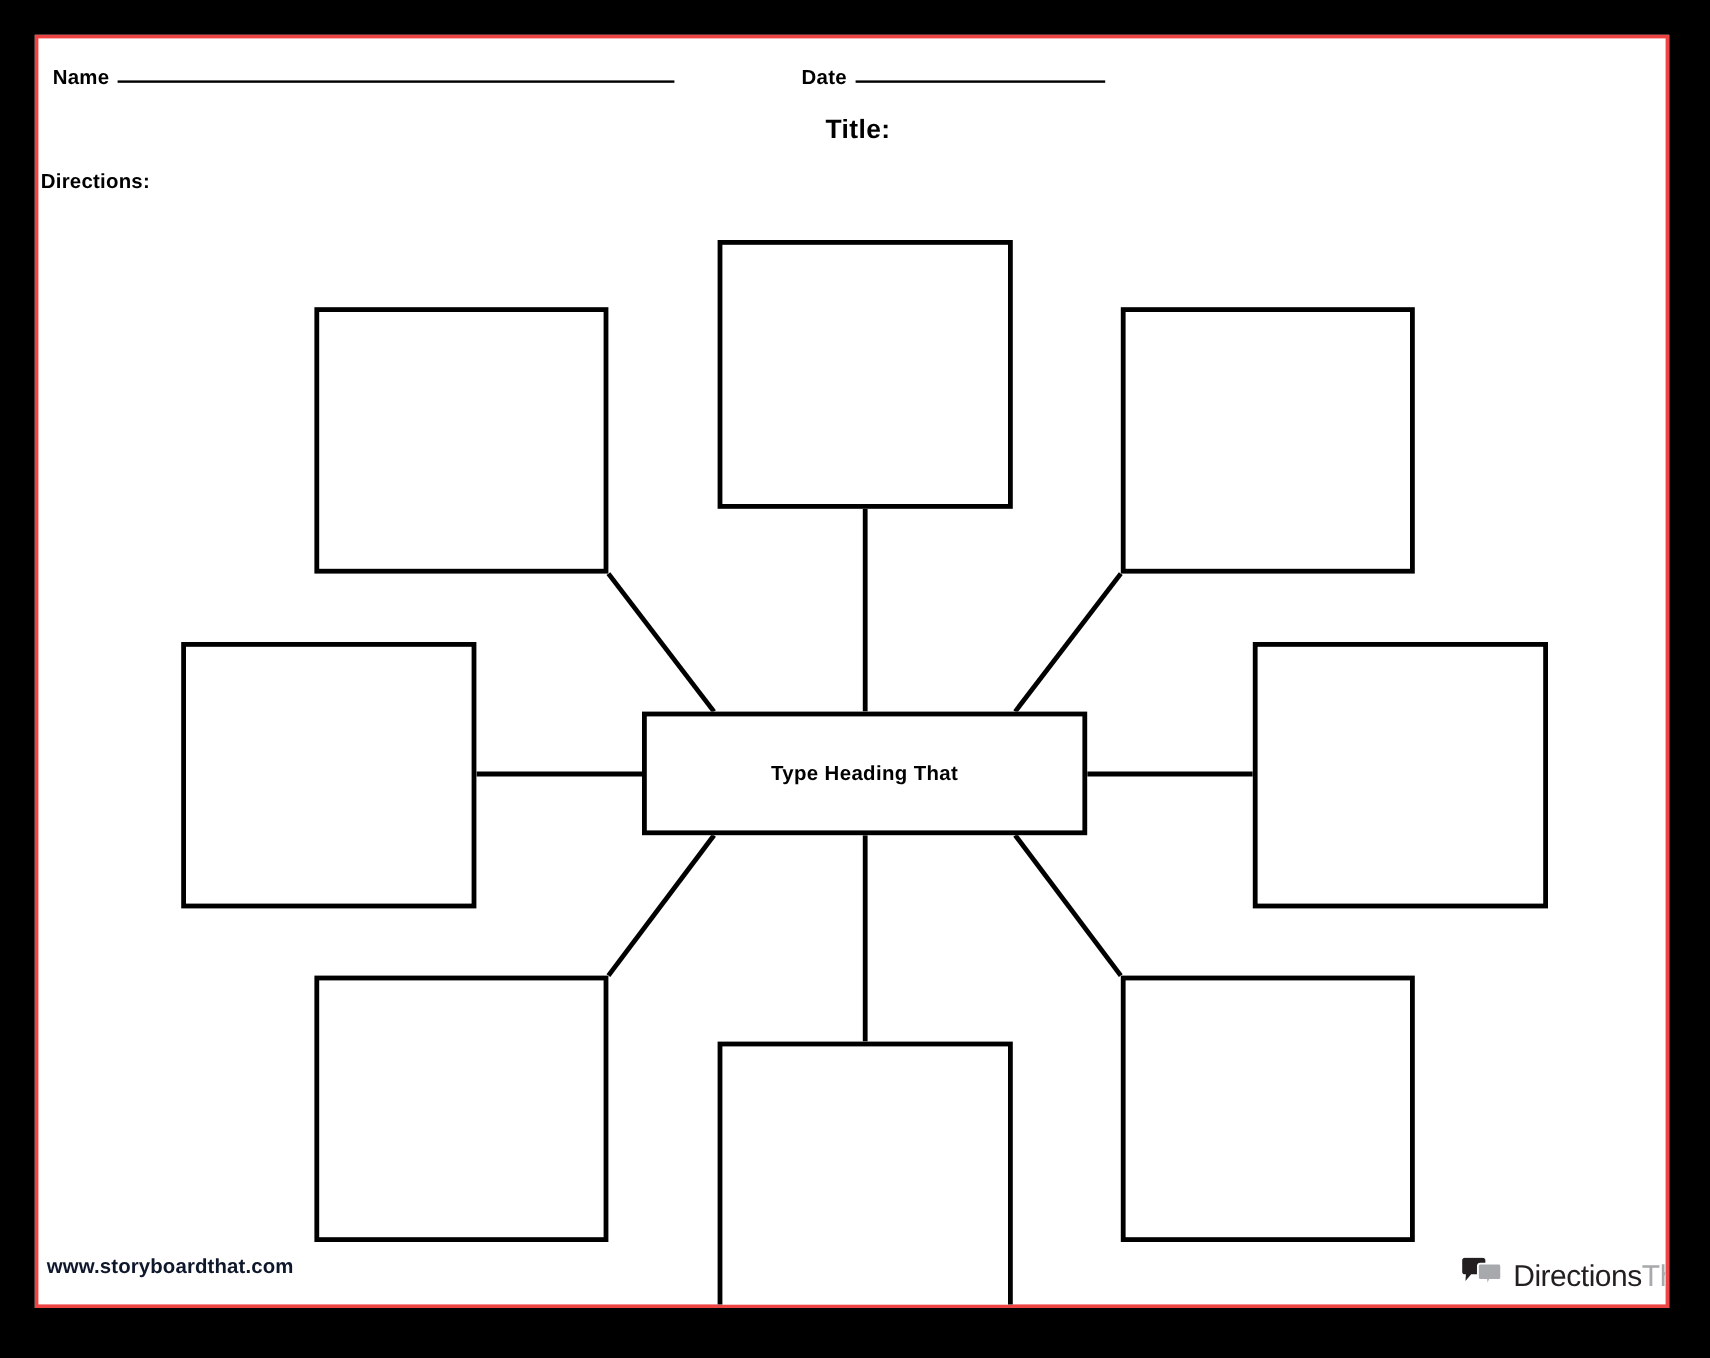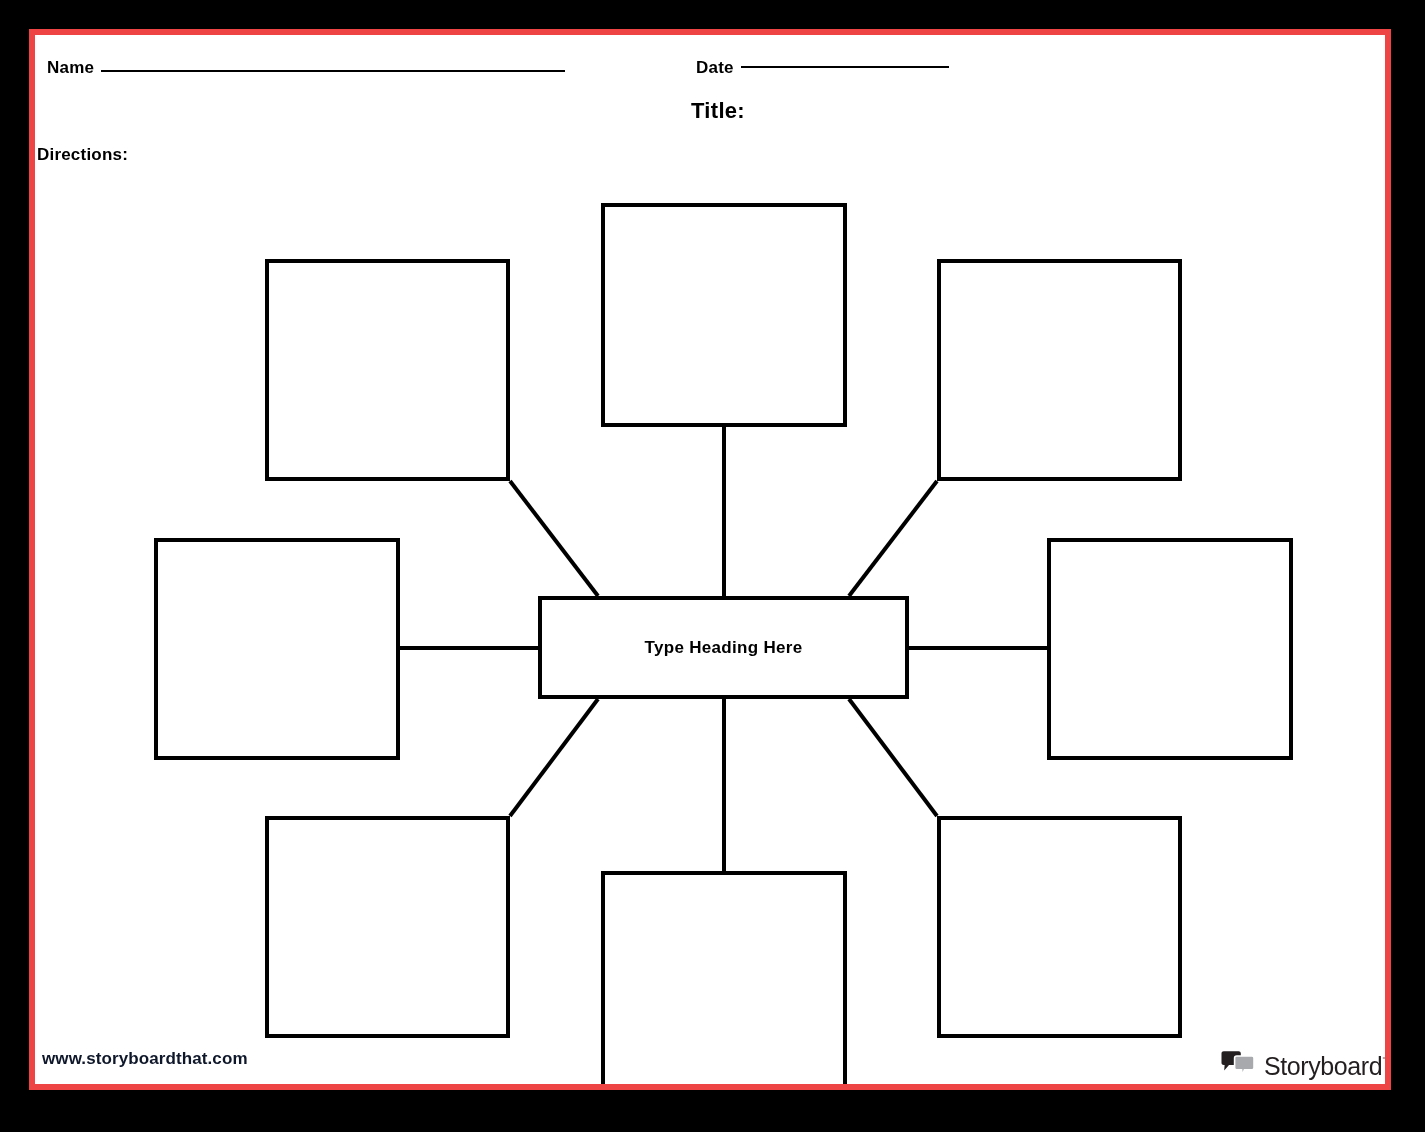--- a/index.html
+++ b/index.html
@@ -22,21 +22,21 @@
     height: 1132px;
     background: #000000;
   }
   #page {
     position: absolute;
     left: 29px;
     top: 29px;
     width: 1362px;
     height: 1061px;
     background: #ffffff;
-    border: 6px solid #ef4444;
+    border: 3px solid #ef4444;
     box-sizing: border-box;
     overflow: hidden;
   }
 
   
   .hdr-field {
     position: absolute;
     display: flex;
     align-items: baseline;
     white-space: nowrap;
@@ -51,21 +51,21 @@
   .hdr-rule {
     display: inline-block;
     height: 0;
     border-bottom: 2px solid #000;
     margin-left: 7px;
     position: relative;
     top: -1px;
   }
   #name-field  { left: 12px;  top: 23px; }
   #name-rule   { width: 464px; }
-  #date-field  { left: 661px; top: 23px; align-items: center; }
+  #date-field  { left: 636px; top: 23px; }
   #date-rule   { width: 208px; }
 
   #title-text {
     position: absolute;
     left: 656px;
     top: 63px;
     font-size: 22px;
     font-weight: bold;
     font-stretch: condensed;
     letter-spacing: 0.3px;
@@ -213,37 +213,37 @@
 
       <div class="node" style="left:566px; top:836px; width:246px; height:224px;">
         <span></span>
       </div>
 
       <div class="node" style="left:902px; top:781px; width:245px; height:222px;">
         <span></span>
       </div>
 
       <div class="node center" style="left:503px; top:561px; width:371px; height:103px;">
-        <span class="center-label">Type Heading Here</span>
+        <span class="center-label">Type Heading That</span>
       </div>
 
     </div>
 
     <div id="site-url">www.storyboardthat.com</div>
 
     <div id="brand-logo">
       <span>
         <svg width="36" height="27" viewBox="0 0 36 27">
           <path d="M1.5 2.2 C1.5 1.0 2.5 0.2 3.7 0.2 L18.6 0.2 C19.8 0.2 20.8 1.0 20.8 2.2
                    L20.8 11.9 C20.8 13.1 19.8 13.9 18.6 13.9 L9.0 13.9 L4.2 19.6 L4.6 13.9
                    L3.7 13.9 C2.5 13.9 1.5 13.1 1.5 11.9 Z" fill="#231f20"></path>
           <path d="M14.6 7.0 C14.6 5.8 15.6 5.0 16.8 5.0 L31.8 5.0 C33.0 5.0 34.0 5.8 34.0 7.0
                    L34.0 16.7 C34.0 17.9 33.0 18.7 31.8 18.7 L24.4 18.7 L22.2 24.4 L21.6 18.7
                    L16.8 18.7 C15.6 18.7 14.6 17.9 14.6 16.7 Z" fill="#a7a9ac" stroke="#ffffff" stroke-width="1.6"></path>
         </svg>
       </span>
       <span id="brand-wordmark">
-        <span class="wm-dark">Storyboard</span><span class="wm-light">That</span>
+        <span class="wm-dark">Directions</span><span class="wm-light">That</span>
       </span>
     </div>
 
   </div>
 </div>
 
 </body></html>

